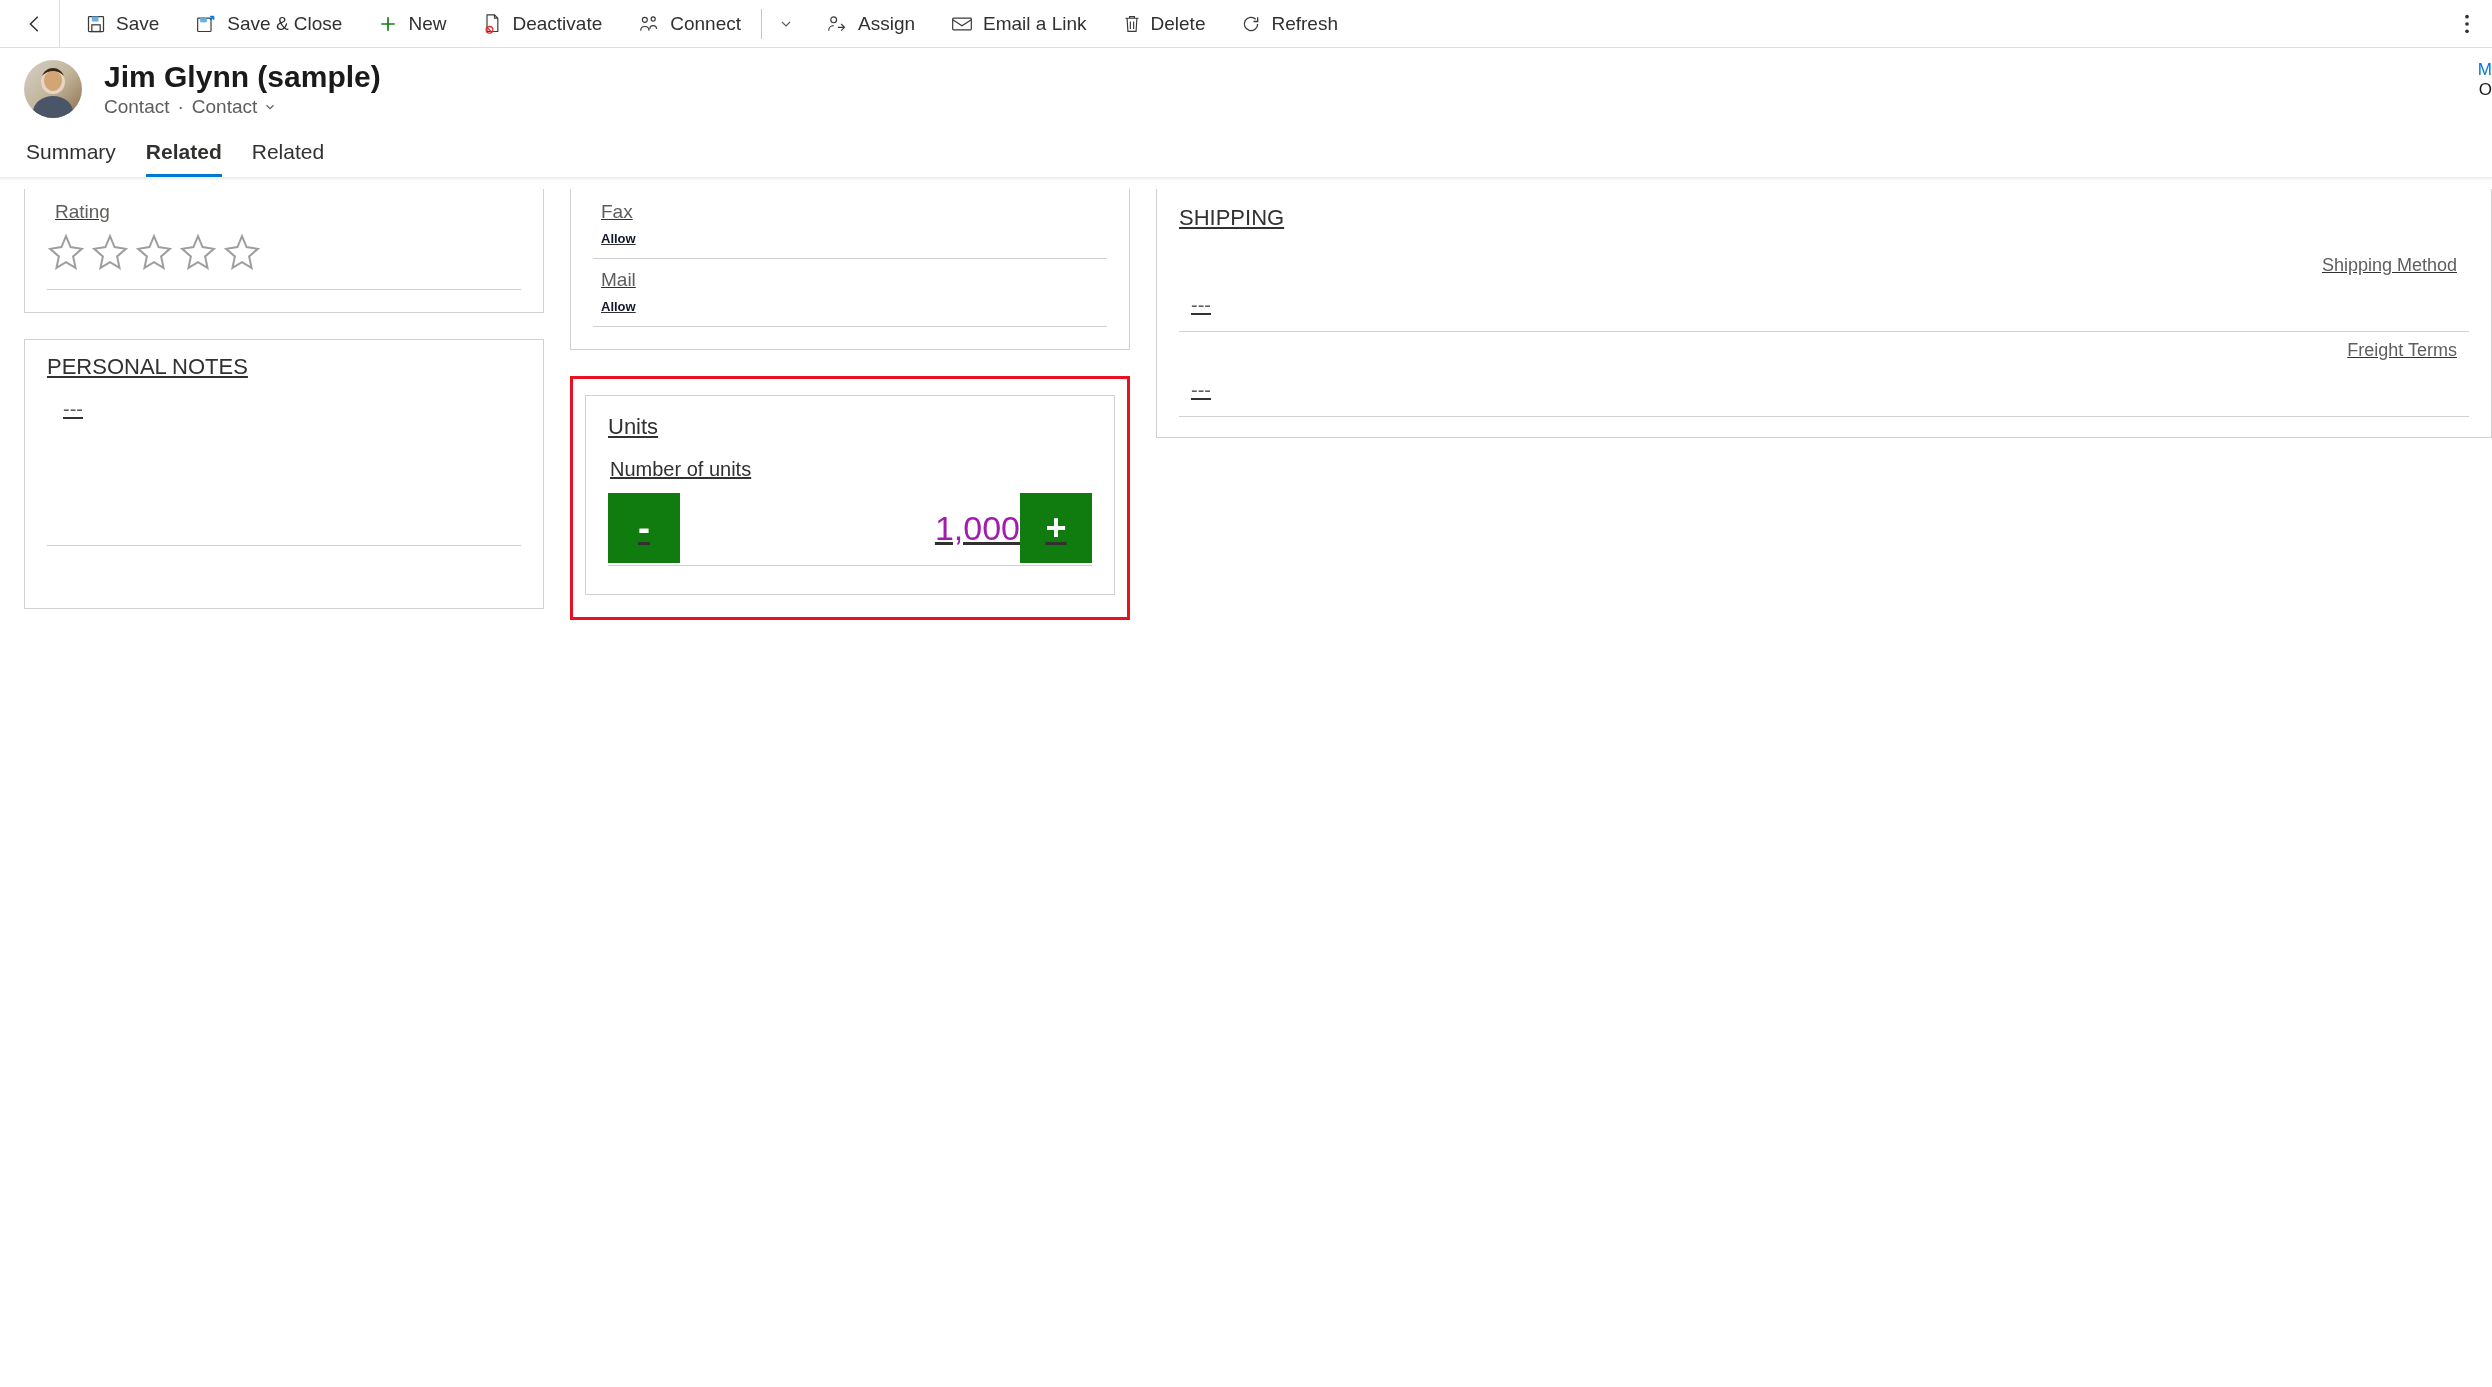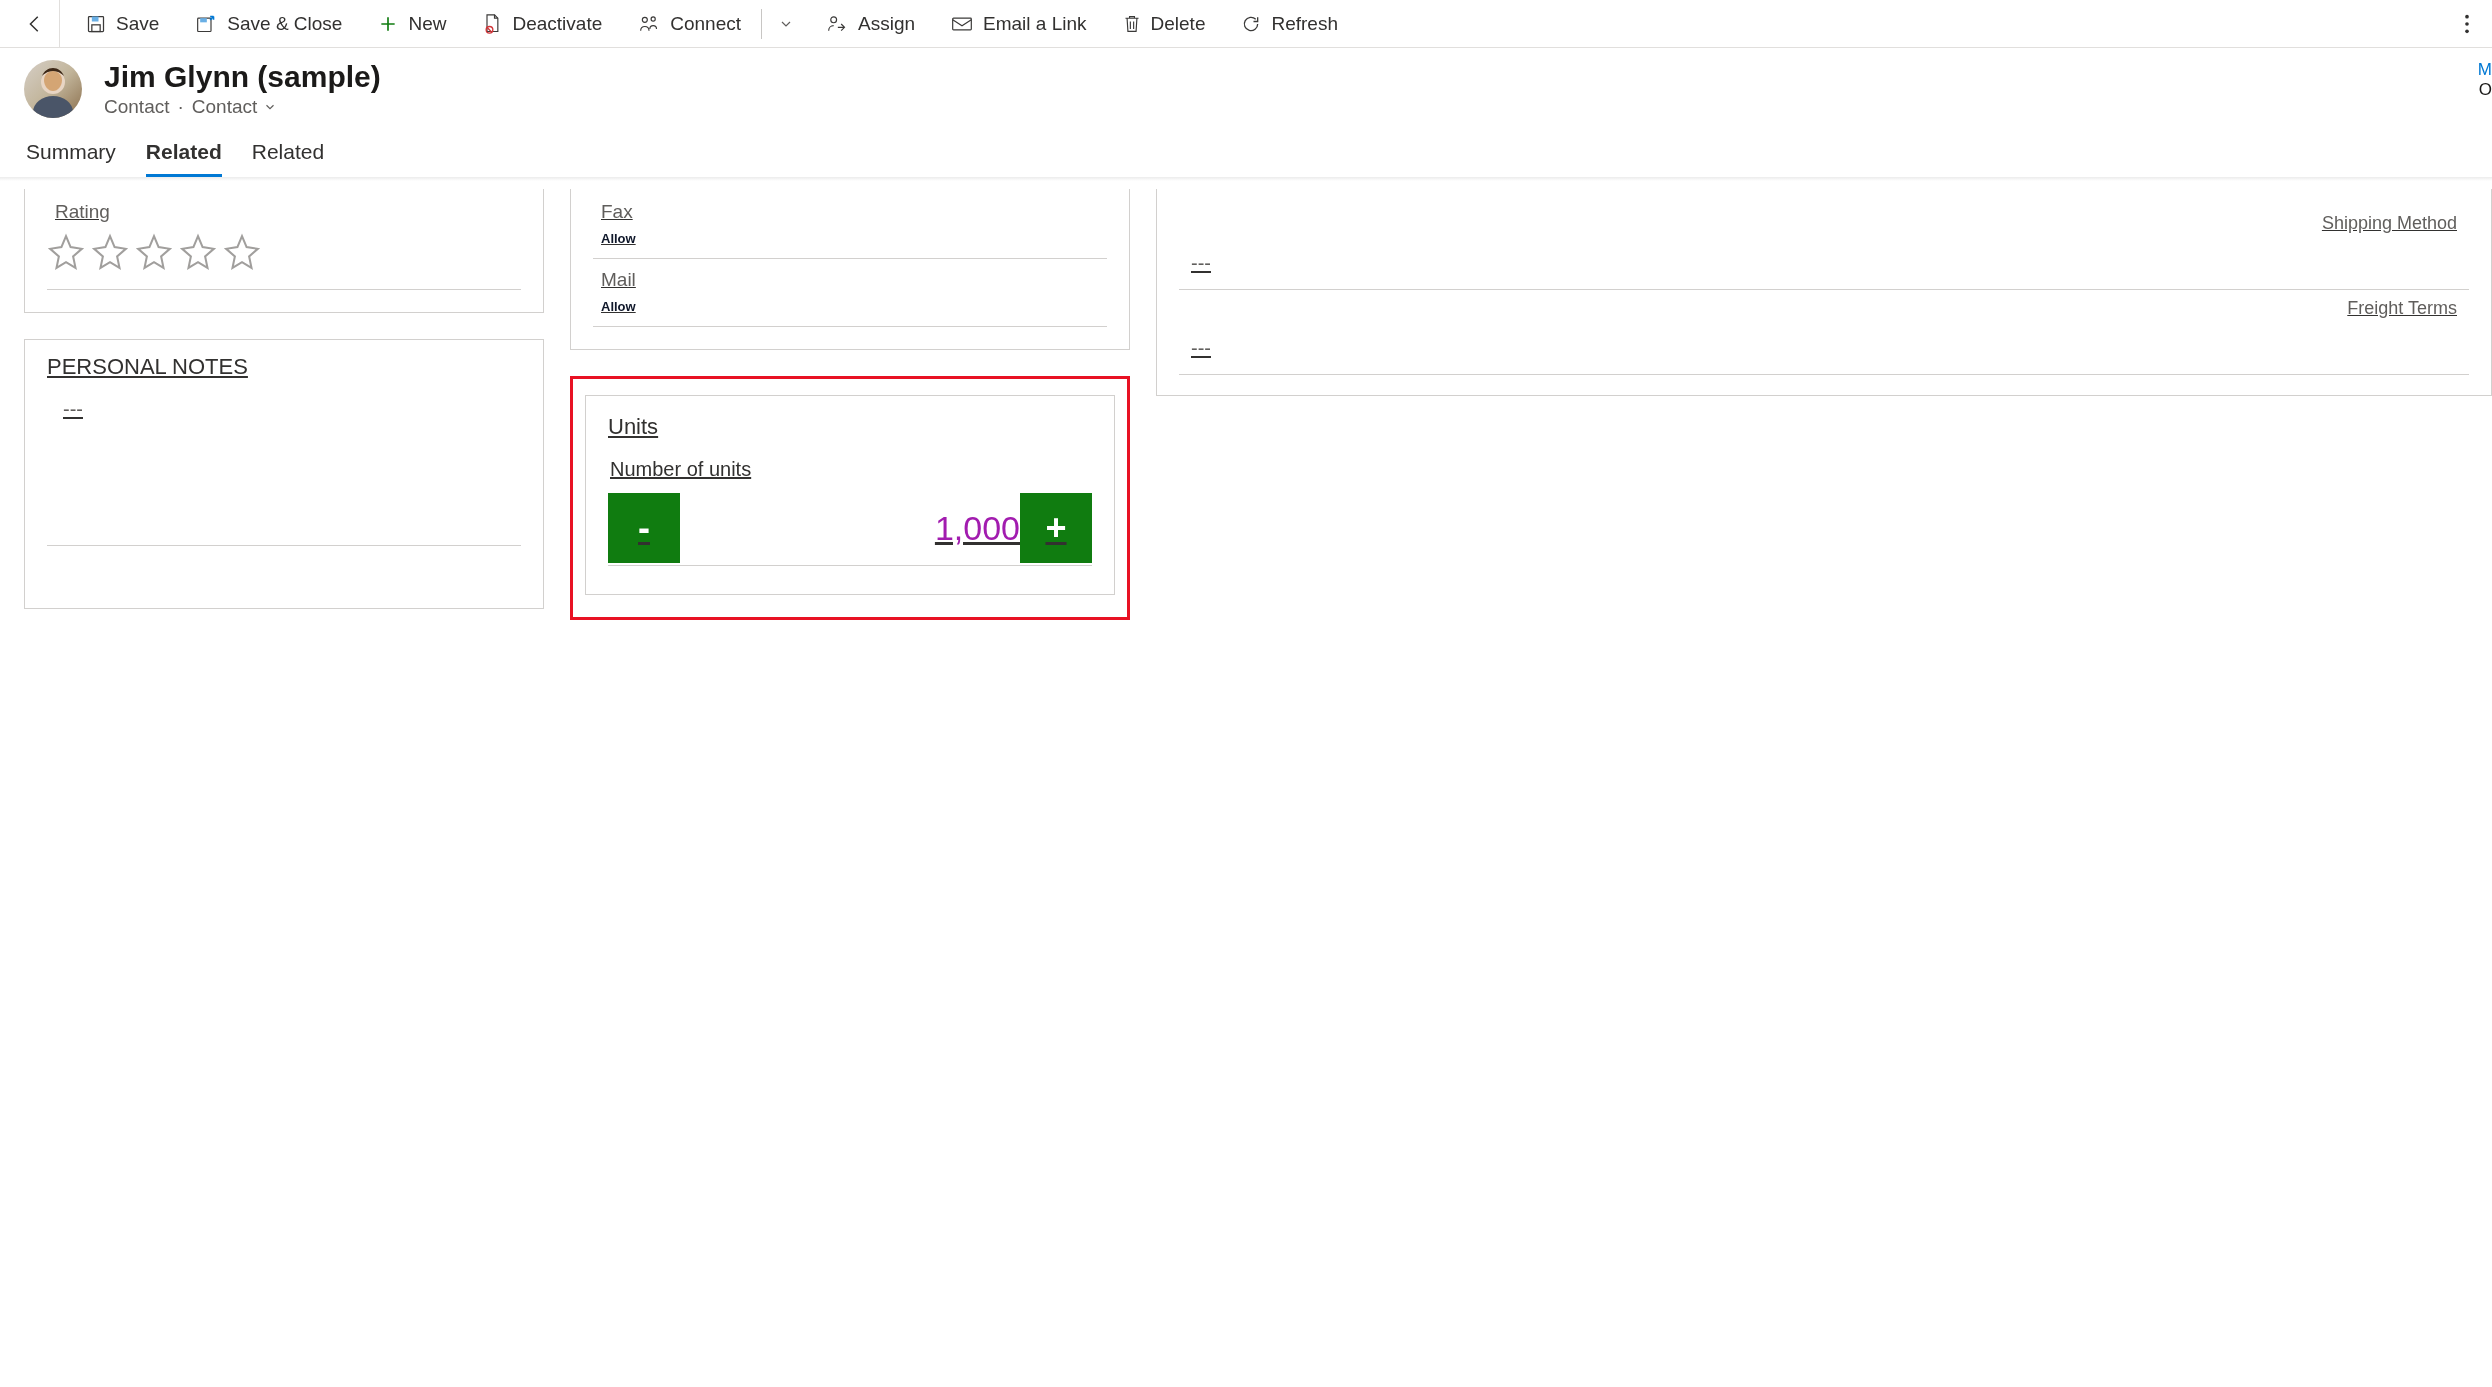--- a/index.html
+++ b/index.html
@@ -437,20 +437,21 @@
           <div class="step-btn">-</div>
           <div class="step-value">1,000</div>
           <div class="step-btn">+</div>
         </div>
       </div>
     </div>
   </div>
 
   <div class="col col-right">
     <div class="shipping-card">
+      <div class="shipping-title">SHIPPING</div>
       <div class="ship-field ship-underline">
         <div class="ship-label">Shipping Method</div>
         <div class="ship-value">---</div>
       </div>
       <div class="ship-field ship-underline">
         <div class="ship-label">Freight Terms</div>
         <div class="ship-value">---</div>
       </div>
     </div>
   </div>

